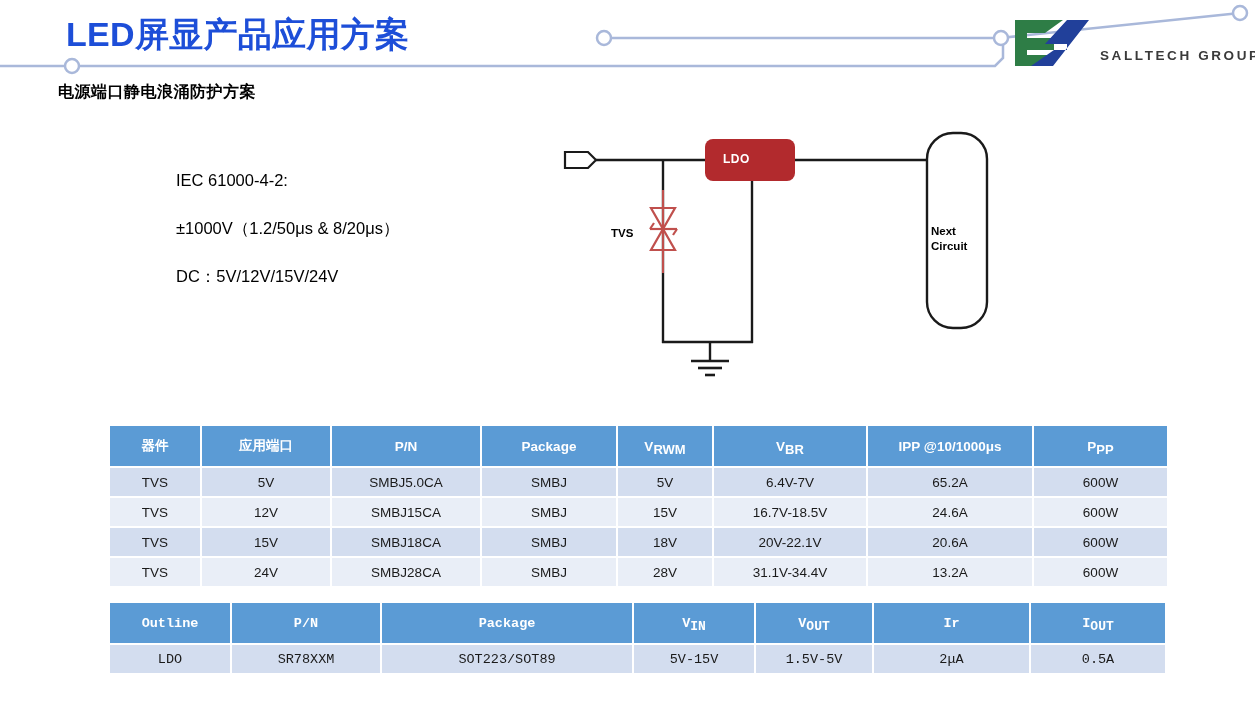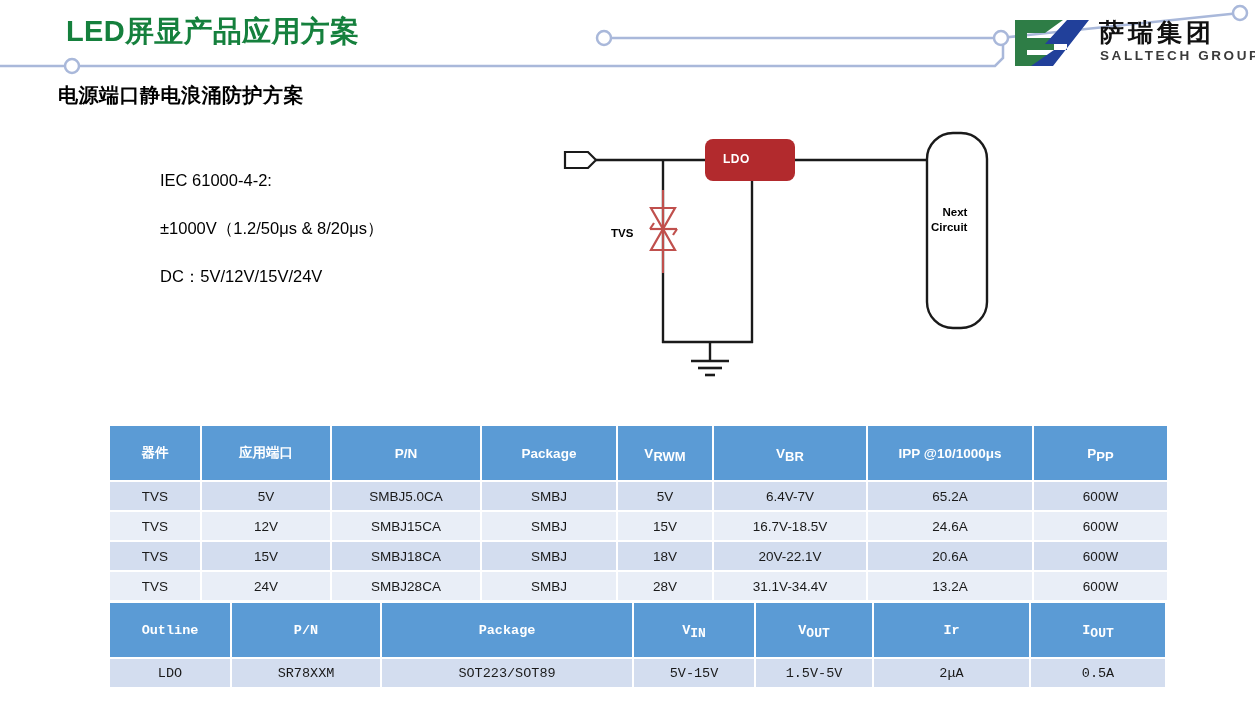--- a/index.html
+++ b/index.html
@@ -19,31 +19,31 @@
   #header-deco {
     position: absolute;
     left: 0; top: 0;
     width: 1255px; height: 92px;
     pointer-events: none;
   }
   #slide-title {
     position: absolute;
     left: 66px;
     top: 12px;
-    font-size: 29px;
-    font-weight: bold;
-    color: #15803d;
+    font-size: 34px;
+    font-weight: bold;
+    color: #1d4ed8;
     letter-spacing: 0.3px;
     white-space: nowrap;
   }
   #section-title {
     position: absolute;
     left: 58px;
     top: 82px;
-    font-size: 20px;
+    font-size: 16px;
     font-weight: bold;
     color: #000000;
     letter-spacing: 0.5px;
     white-space: nowrap;
   }
 
   
   #logo {
     position: absolute;
     left: 1013px;
@@ -67,21 +67,21 @@
     font-size: 13.5px;
     font-weight: bold;
     color: #3a3a3a;
     letter-spacing: 2.6px;
     white-space: nowrap;
   }
 
   
   #spec-text {
     position: absolute;
-    left: 160px;
+    left: 176px;
     top: 167px;
     font-size: 16.5px;
     color: #000000;
     line-height: 26px;
     white-space: nowrap;
   }
   #spec-text .spec-group { margin-bottom: 22px; }
   #spec-text .spec-group:last-child { margin-bottom: 6px; }
   #spec-text .spec-line { display: block; }
 
@@ -101,41 +101,41 @@
     white-space: nowrap;
   }
   #label-tvs { left: 56px; top: 99px; }
   #label-ldo {
     left: 168px; top: 24px;
     color: #ffffff;
     font-size: 12px;
     letter-spacing: 0.5px;
   }
   #label-next {
-    left: 376px; top: 77px;
-    text-align: right;
+    left: 376px; top: 96px;
+    text-align: left;
     line-height: 15px;
   }
 
   
   .data-table {
     position: absolute;
     border-collapse: separate;
     border-spacing: 2px 2px;
     table-layout: fixed;
     font-size: 13px;
     color: #1a1a1a;
   }
   .data-table th {
     background: #5B9BD5;
     color: #ffffff;
     font-weight: bold;
     font-size: 13.5px;
     height: 24px;
-    padding: 15px;
+    padding: 8px;
     text-align: center;
     vertical-align: middle;
     white-space: nowrap;
   }
   .data-table td {
     height: 28px;
     padding: 0;
     text-align: center;
     vertical-align: middle;
     white-space: nowrap;
@@ -167,21 +167,20 @@
 </svg>
 
 <div id="slide-title">LED屏显产品应用方案</div>
 <div id="section-title">电源端口静电浪涌防护方案</div>
 
 <div id="logo">
   <svg id="logo-mark" viewBox="0 0 78 50">
     <polygon points="2,2 50,2 32,15 14,15 14,20 41,20 41,32 14,32 14,37 40,37 20,48 2,48" fill="#2E7D46"></polygon>
     <polygon points="54,2 76,2 40,48 18,48 41,32 54,32 54,26 32,26" fill="#21409A"></polygon>
   </svg>
-  <div id="logo-text-cn">萨瑞集团</div>
   <div id="logo-text-en">SALLTECH GROUP</div>
 </div>
 
 <div id="spec-text">
   <div class="spec-group">
     <span class="spec-line">IEC 61000-4-2:</span>
   </div>
   <div class="spec-group">
     <span class="spec-line">±1000V（1.2/50μs &amp; 8/20μs）</span>
   </div>

